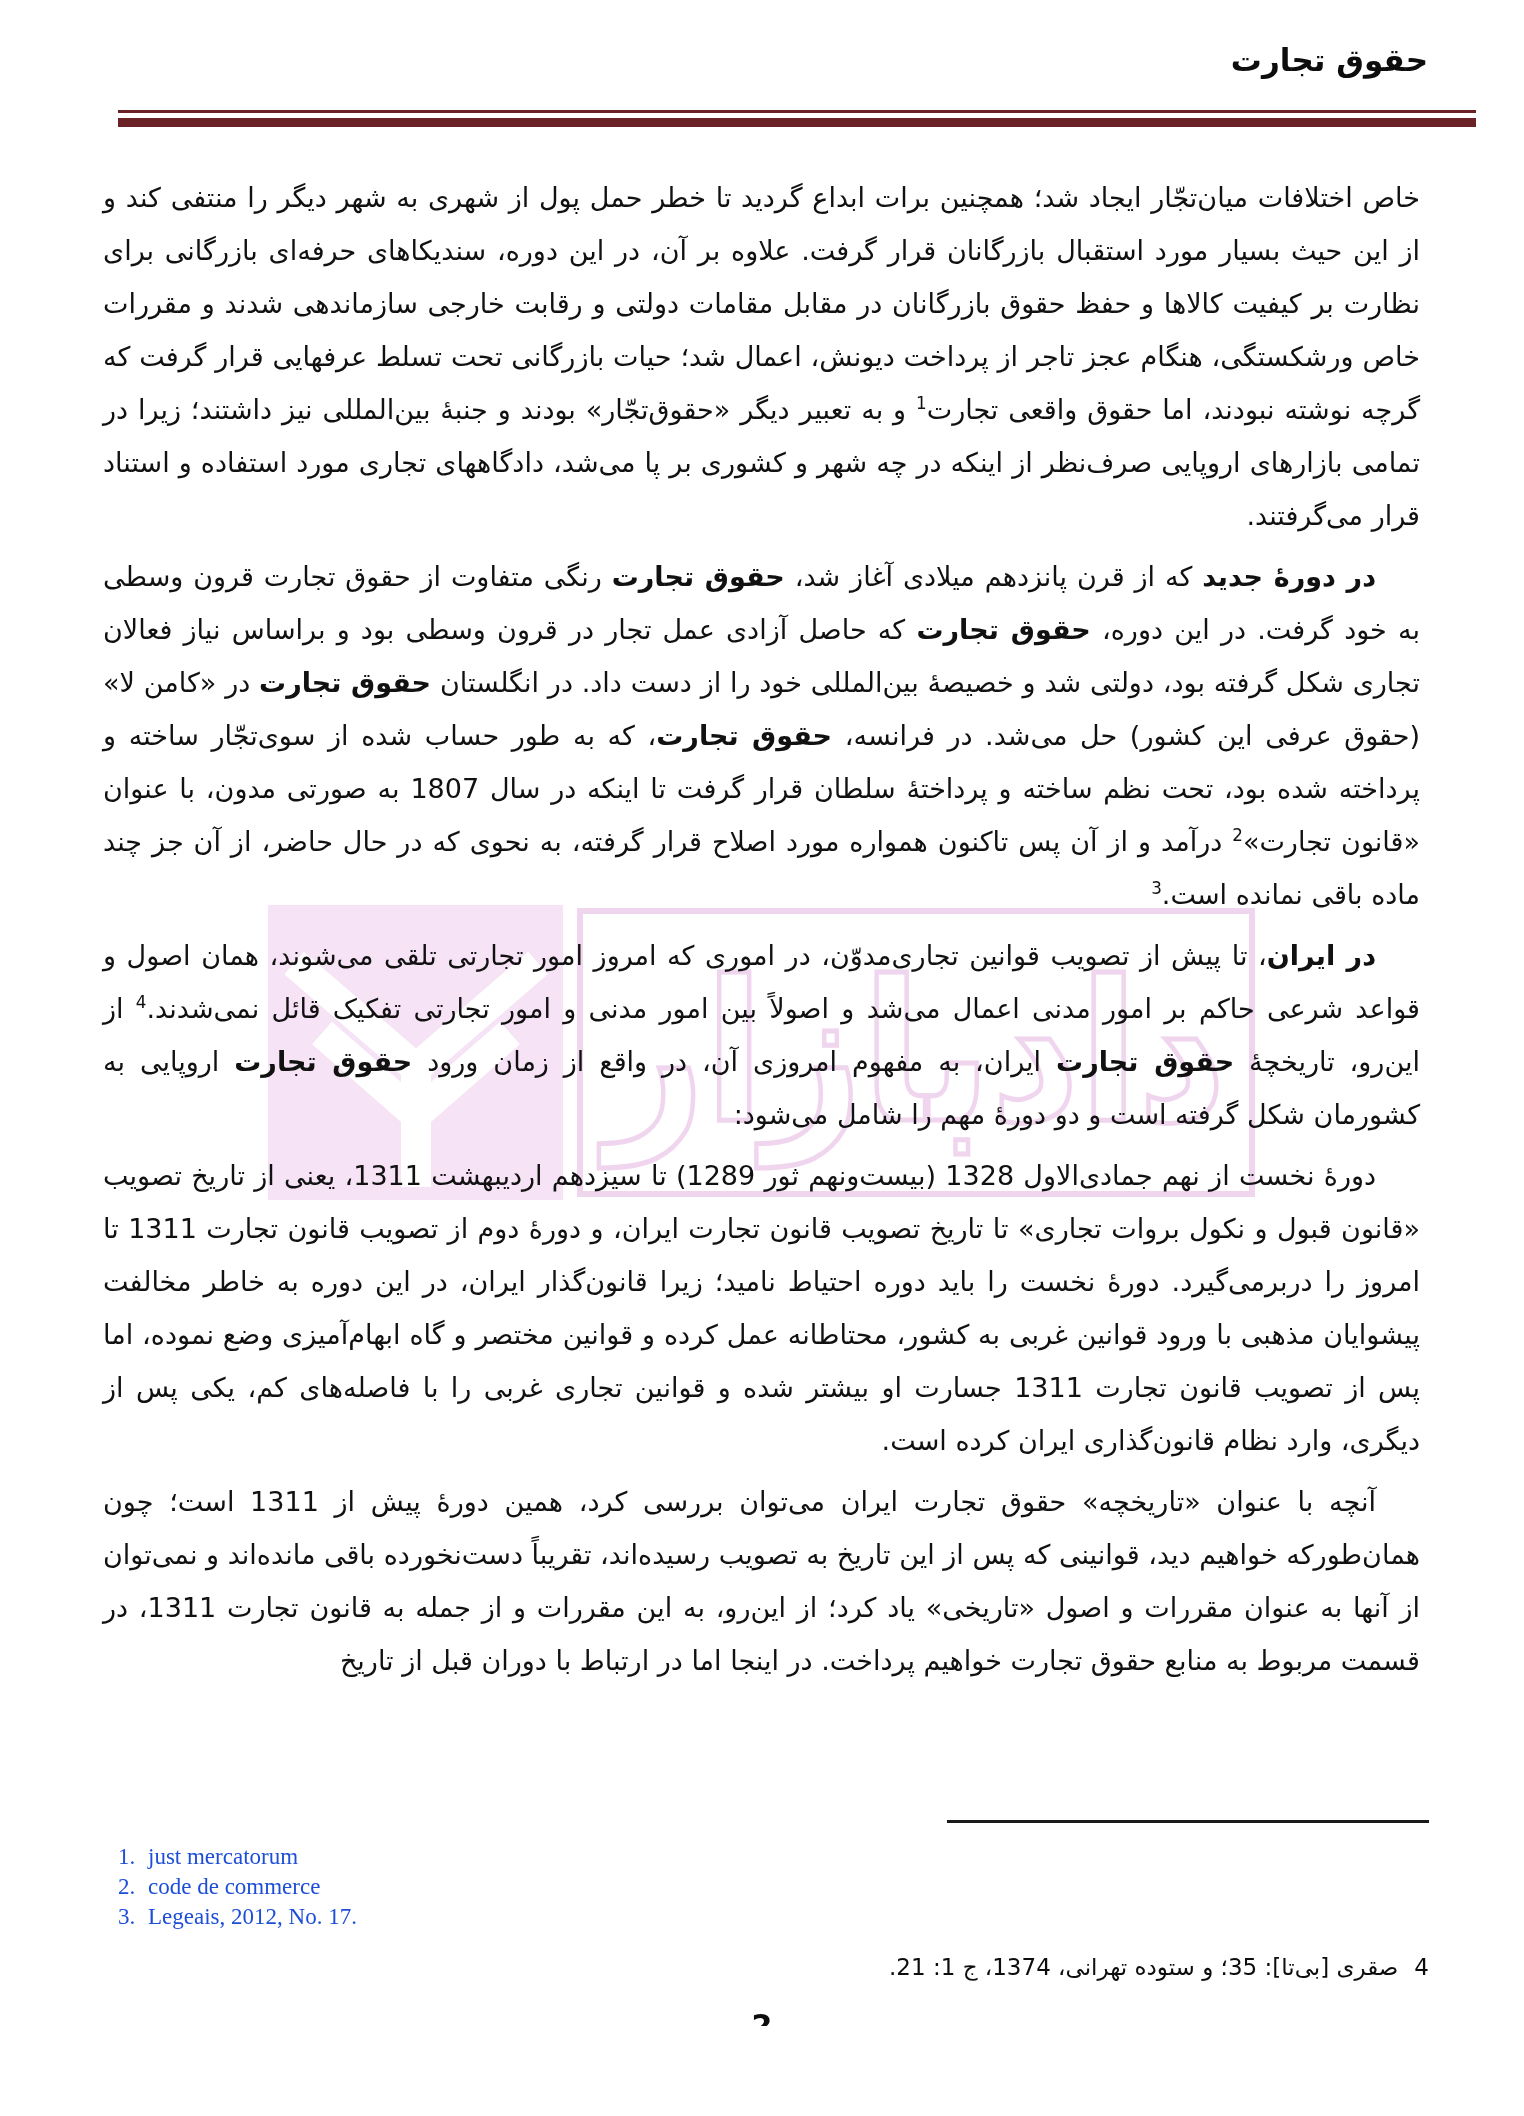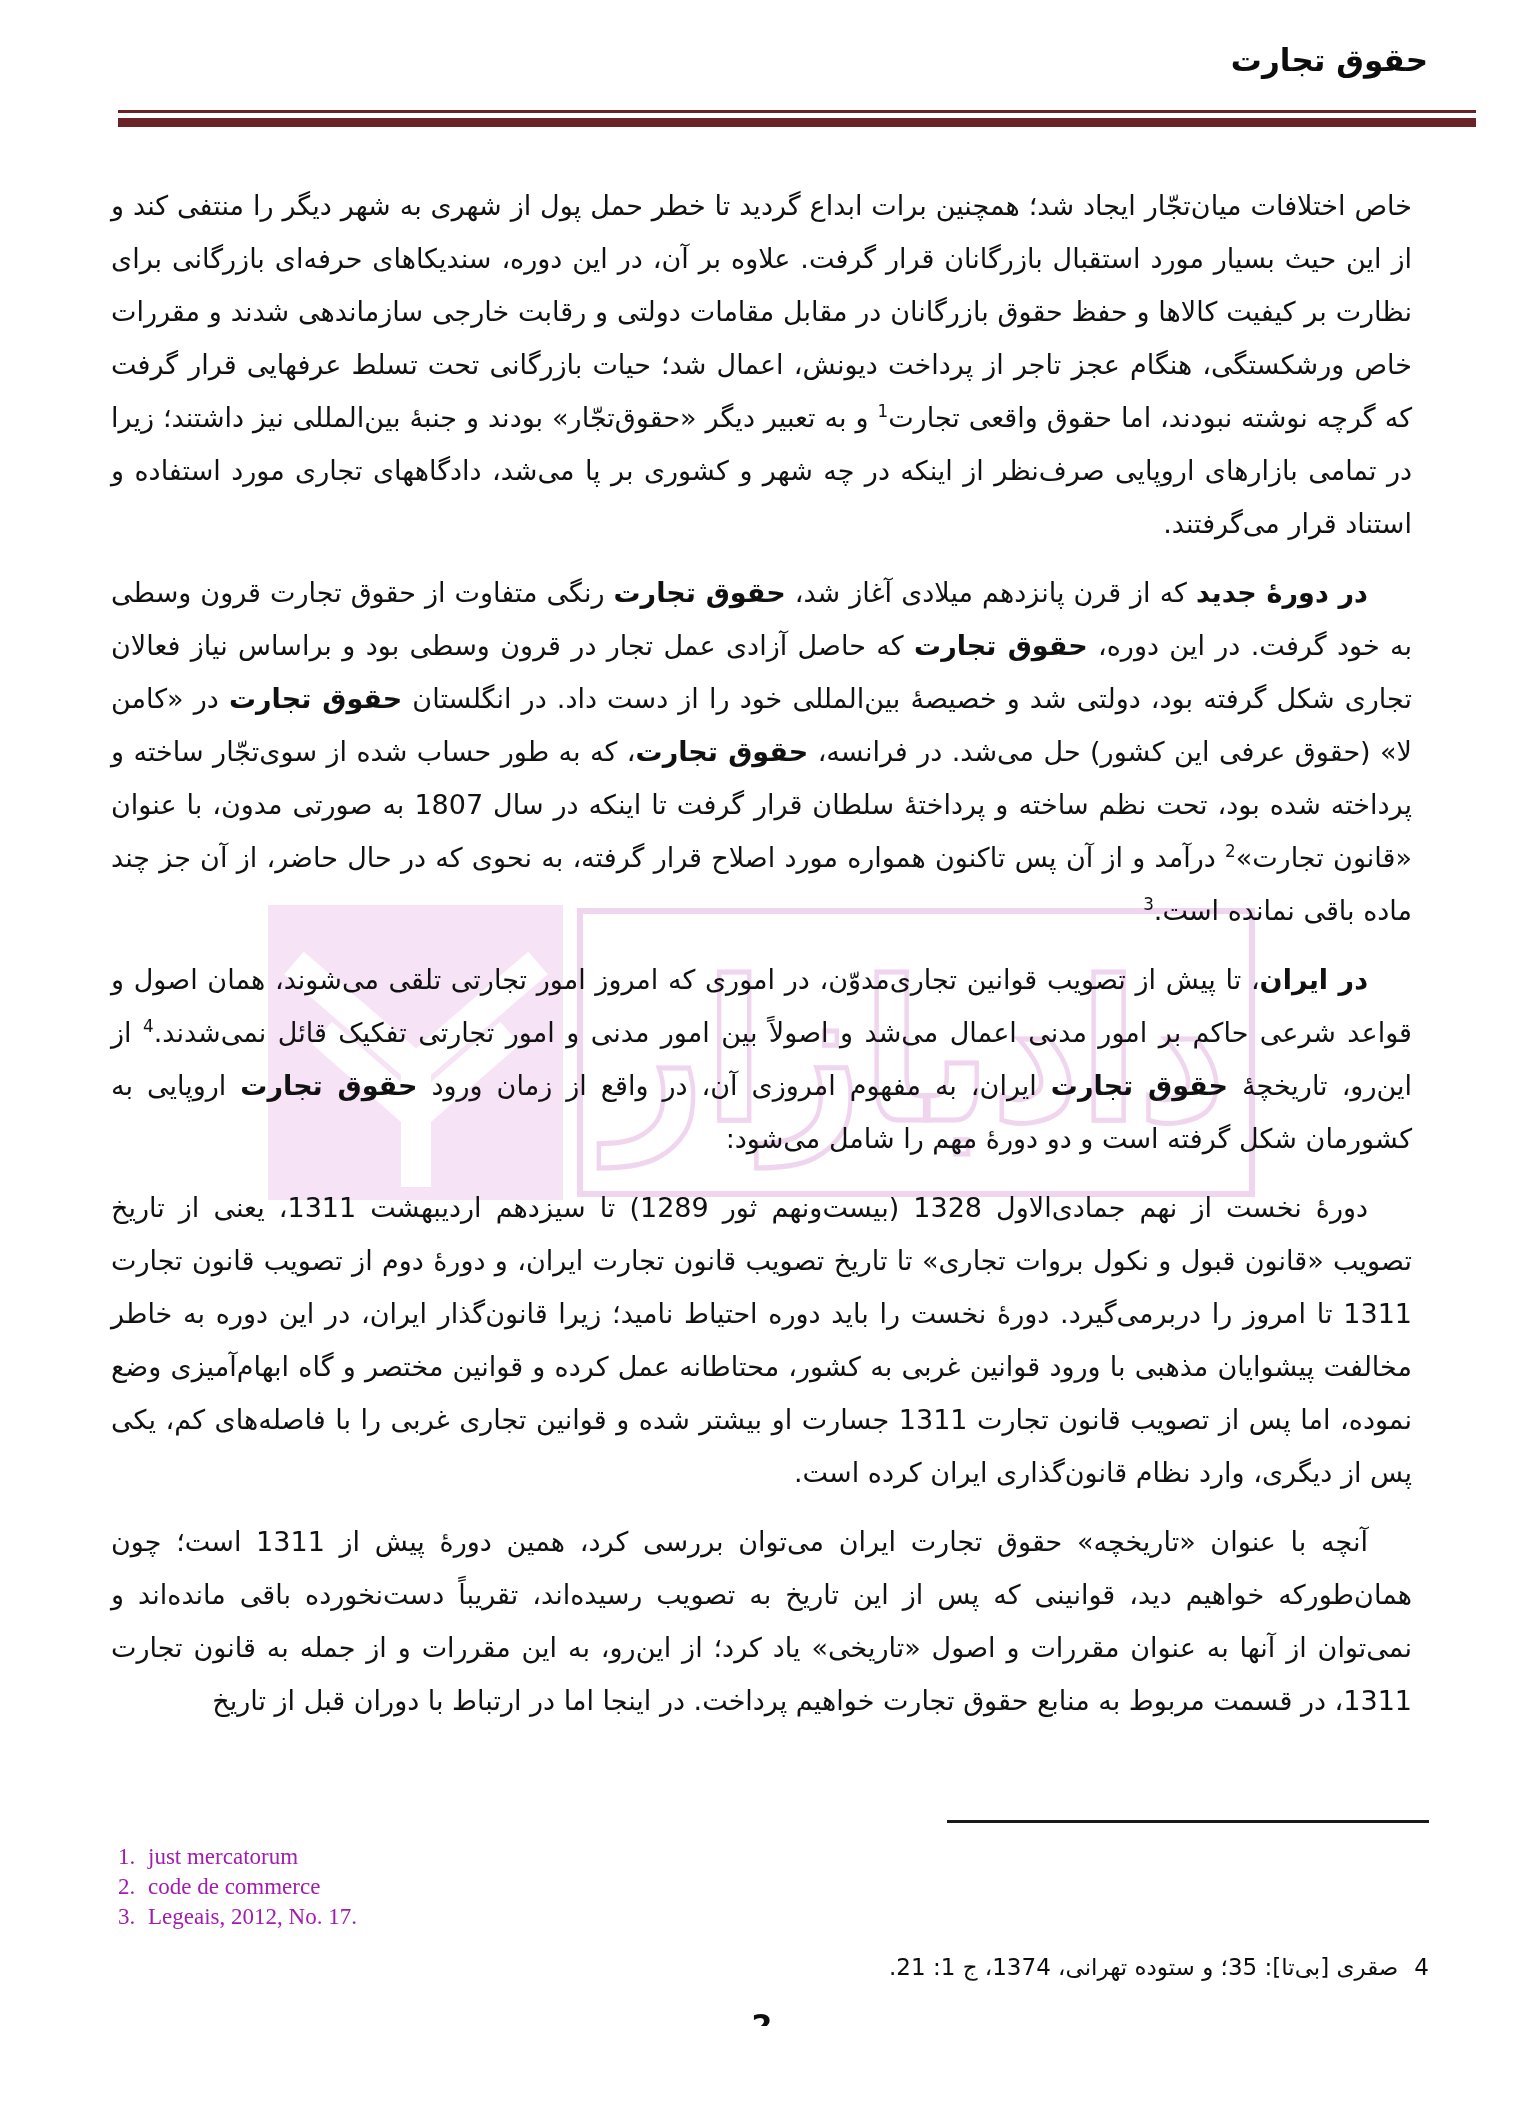--- a/index.html
+++ b/index.html
@@ -36,42 +36,42 @@
     left: 95px;
     right: 96px;
     height: 1648px;
     overflow: hidden;
     direction: rtl;
     text-align: justify;
     font-size: 27px;
     line-height: 53px;
     z-index: 2;
   }
-  .body-text p.para { margin: 16px; }
+  .body-text p.para { margin: 8px; }
   .body-text p.para.indent { text-indent: 44px; }
   .body-text sup { font-size: 0.62em; line-height: 0; }
 
   .fn-sep {
     position: absolute;
     top: 1820px;
     right: 95px;
     width: 482px;
     height: 3px;
     background: #1a1a1a;
     z-index: 2;
   }
   .fn-latin {
     position: absolute;
     top: 1842px;
     left: 118px;
     direction: ltr;
     font-family: "Liberation Serif", serif;
     font-size: 23px;
     line-height: 30px;
-    color: #a21caf;
+    color: #1d4ed8;
     z-index: 2;
   }
   .fn-latin .fn-num { display: inline-block; width: 30px; }
   .fn-fa {
     position: absolute;
     top: 1926px;
     right: 95px;
     left: 95px;
     direction: rtl;
     text-align: right;

